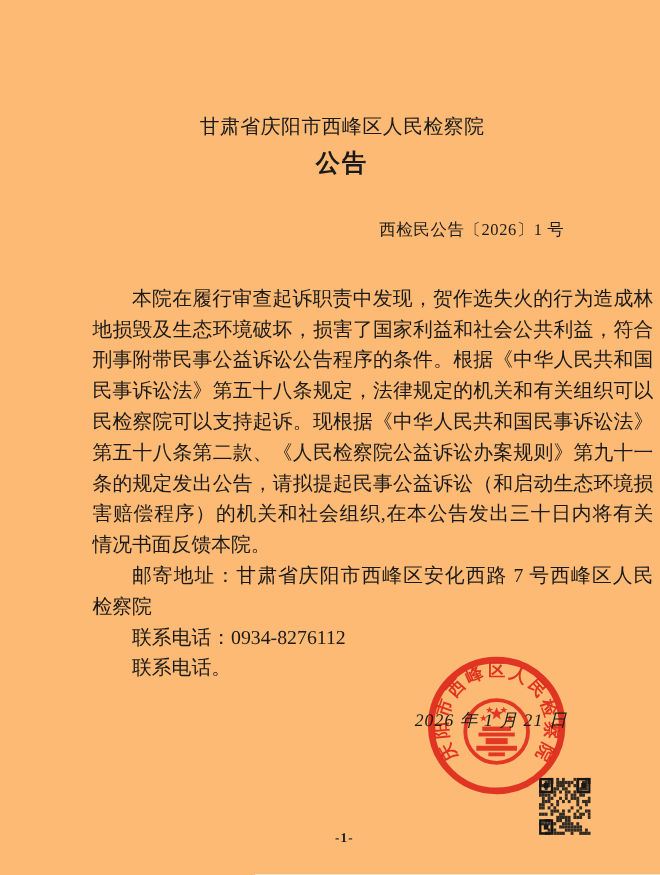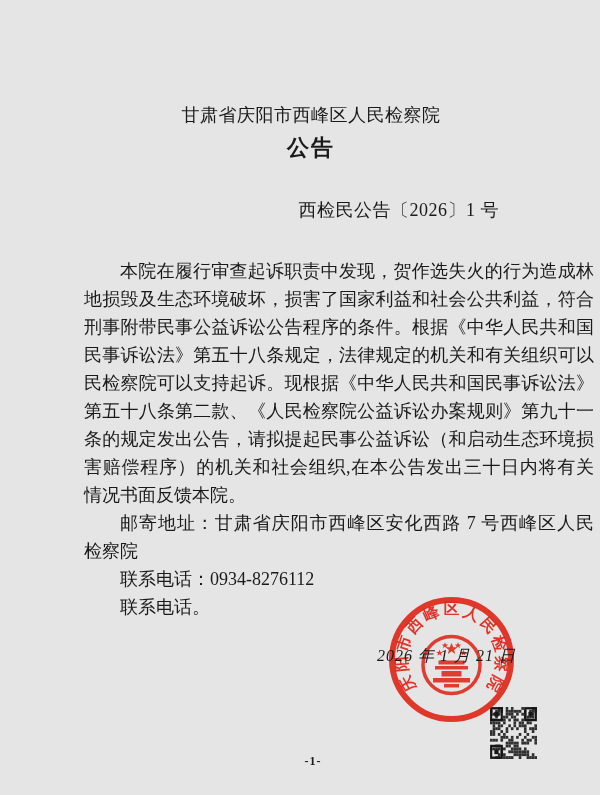--- a/index.html
+++ b/index.html
@@ -1,36 +1,36 @@
 <!DOCTYPE html>
 <html><head>
 <meta charset="utf-8">
 <style>
   html,body{margin:0;padding:0;background:#ffffff;}
   .page{
     position:relative;
     width:600px;height:795px;
-    background:#e5e5e5;
+    background:#fdba74;
     font-family:"Liberation Serif","DejaVu Serif",serif;
     color:#1a1a1a;
     overflow:hidden;
   }
   .org-name{
     position:absolute;left:11px;top:102px;width:600px;
     text-align:center;font-size:18px;line-height:26px;
     font-weight:500;letter-spacing:0.5px;
   }
   .doc-title{
     position:absolute;left:11px;top:133px;width:600px;
     text-align:center;font-size:22px;line-height:30px;
     font-weight:bold;letter-spacing:2px;
   }
   .doc-number{
-    position:absolute;right:101px;top:199px;
-    font-size:18px;line-height:22px;letter-spacing:0.5px;
+    position:absolute;right:87px;top:199px;
+    font-size:15px;line-height:22px;letter-spacing:0.5px;
   }
   .body-text{
     position:absolute;left:84px;top:257px;width:510px;
     font-size:18px;
   }
   .body-text .line{
     height:28px;line-height:28px;
     white-space:normal;
   }
   .body-text .line.fill{

